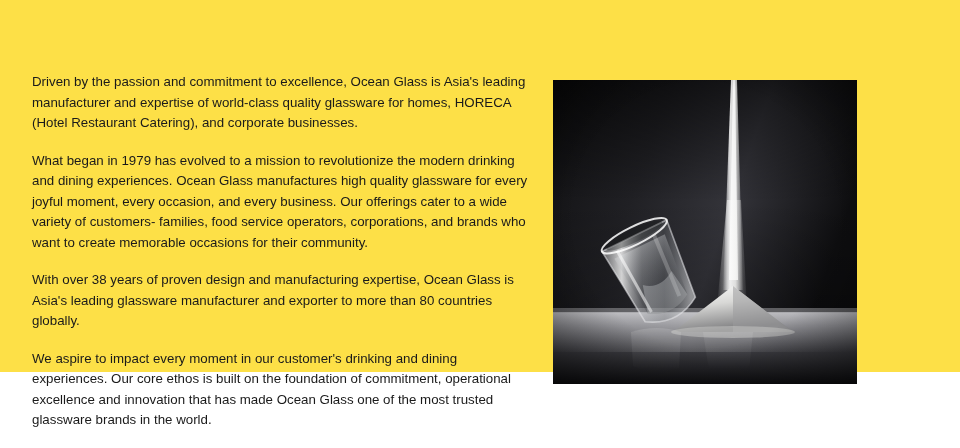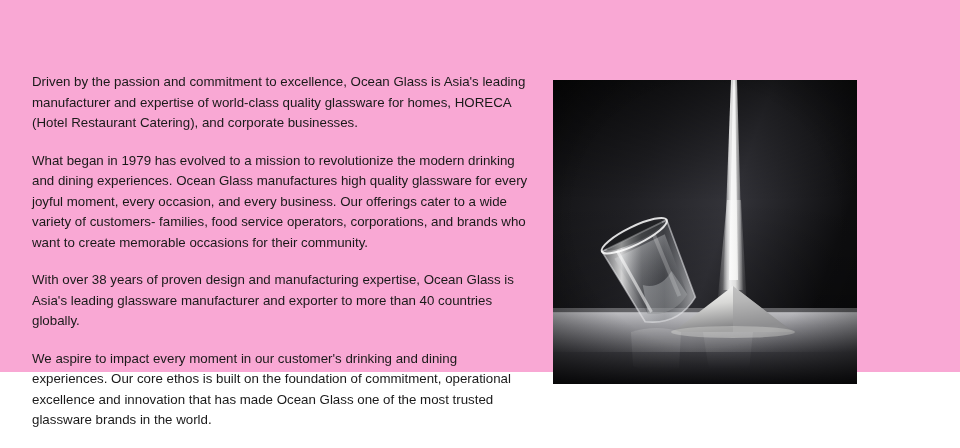--- a/index.html
+++ b/index.html
@@ -10,21 +10,21 @@
     width: 960px;
     height: 448px;
     background: #ffffff;
     font-family: "Liberation Sans", sans-serif;
     overflow: hidden;
   }
   .page {
     position: relative;
     width: 960px;
     height: 372px;
-    background: #f9a8d4;
+    background: #fde047;
   }
   .content {
     position: absolute;
     left: 32px;
     top: 72px;
     width: 500px;
   }
   .para {
     font-size: 13.3px;
     line-height: 20.5px;
@@ -49,21 +49,21 @@
   }
 </style>
 </head>
 <body>
 
 <div class="page">
 
   <div class="content">
     <p class="para">Driven by the passion and commitment to excellence, Ocean Glass is Asia's leading manufacturer and expertise of world-class quality glassware for homes, HORECA (Hotel Restaurant Catering), and corporate businesses.</p>
     <p class="para">What began in 1979 has evolved to a mission to revolutionize the modern drinking and dining experiences. Ocean Glass manufactures high quality glassware for every joyful moment, every occasion, and every business. Our offerings cater to a wide variety of customers- families, food service operators, corporations, and brands who want to create memorable occasions for their community.</p>
-    <p class="para">With over 38 years of proven design and manufacturing expertise, Ocean Glass is Asia's leading glassware manufacturer and exporter to more than 40 countries globally.</p>
+    <p class="para">With over 38 years of proven design and manufacturing expertise, Ocean Glass is Asia's leading glassware manufacturer and exporter to more than 80 countries globally.</p>
     <p class="para">We aspire to impact every moment in our customer's drinking and dining experiences. Our core ethos is built on the foundation of commitment, operational excellence and innovation that has made Ocean Glass one of the most trusted glassware brands in the world.</p>
   </div>
 
   <div class="figure">
     <svg width="304" height="304" viewBox="0 0 304 304" role="img" aria-label="photo">
       <defs>
         <linearGradient id="bgTop" x1="0" y1="0" x2="1" y2="0.35">
           <stop offset="0%" stop-color="#101012"></stop>
           <stop offset="35%" stop-color="#202024"></stop>
           <stop offset="65%" stop-color="#34343a"></stop>

